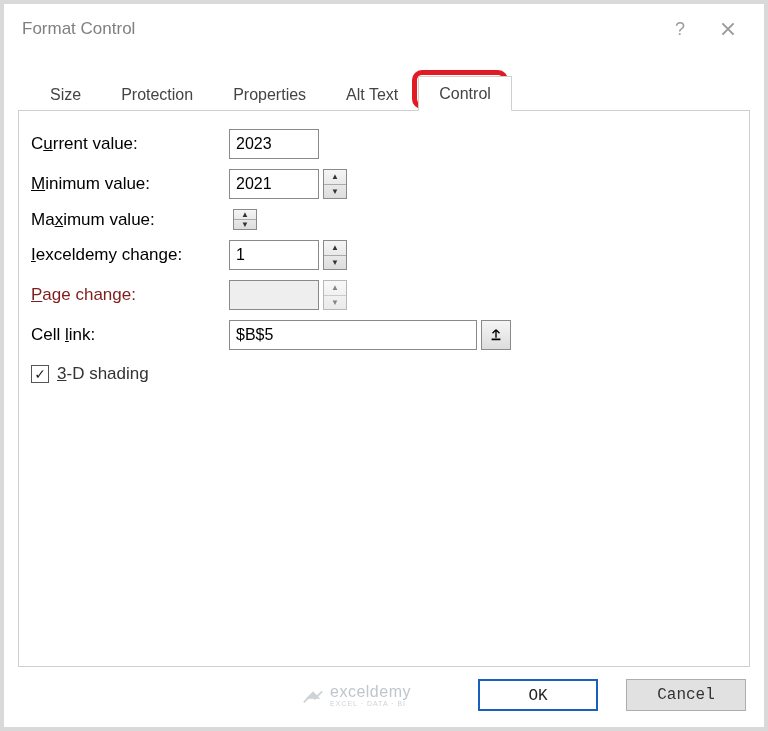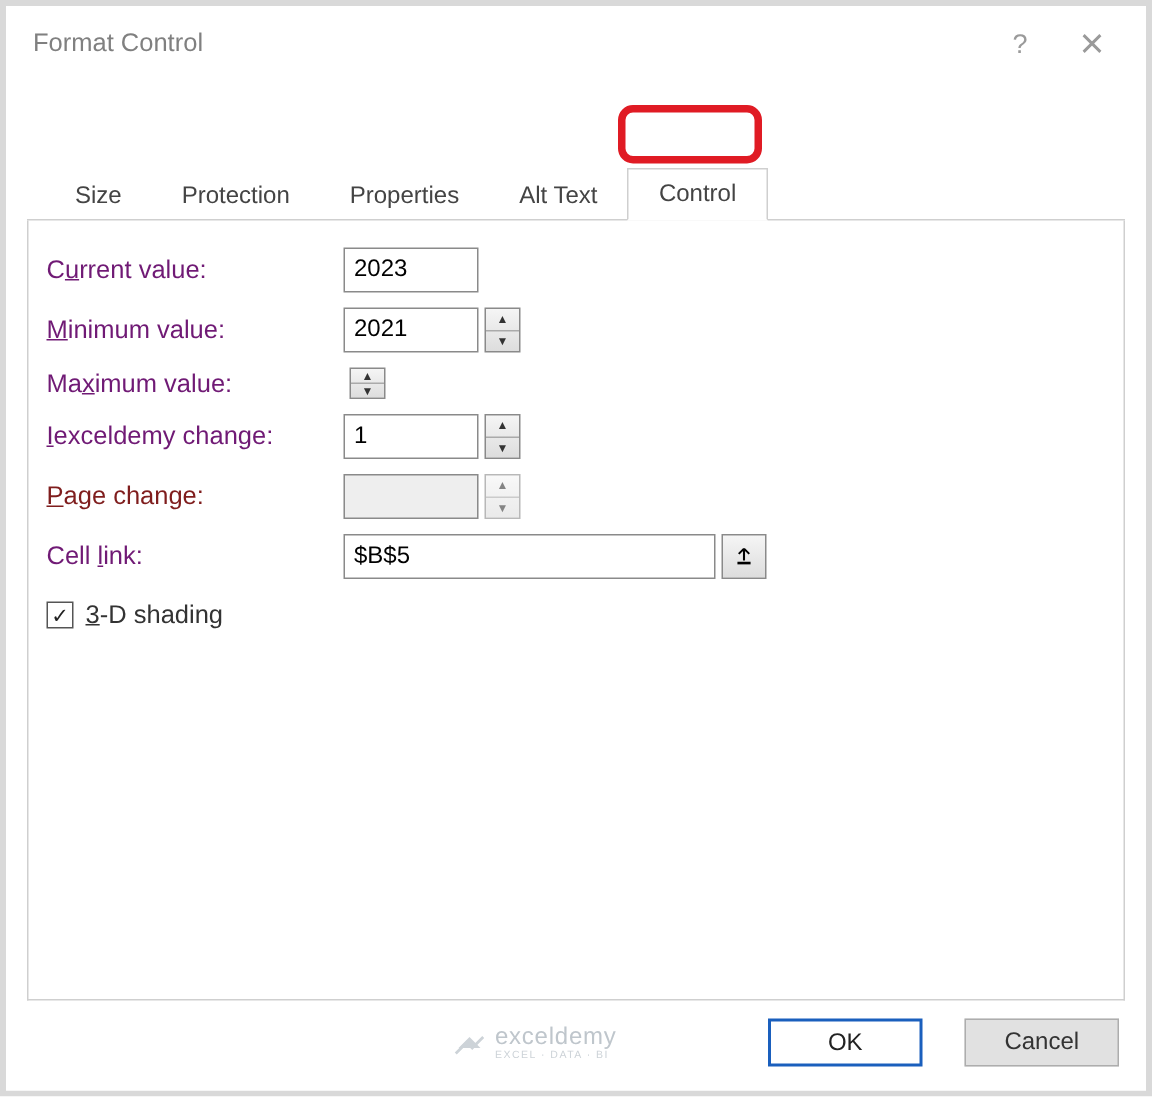--- a/index.html
+++ b/index.html
@@ -65,21 +65,20 @@
     background: #cfcfcf;
     z-index: 0;
   }
   .tab {
     padding: 8px 20px 7px 20px;
     font-size: 16px;
     color: #444;
     cursor: default;
     position: relative;
     z-index: 1;
-    margin-top: 36px;
   }
   .tab.active {
     border: 1px solid #cfcfcf;
     border-bottom: 1px solid #fff;
     background: #fff;
   }
   .tab-highlight {
     position: absolute;
     border: 5px solid #e01b24;
     border-radius: 10px;
@@ -93,21 +92,21 @@
     background: #fff;
   }
   .field-row {
     display: flex;
     align-items: center;
     margin-bottom: 10px;
   }
   .field-label {
     width: 198px;
     font-size: 17px;
-    color: #701a75;
+    color: #000000;
   }
   .field-label.disabled { color: #7f1d1d; }
   .uline { text-decoration: underline; }
   .text-input {
     height: 30px;
     border: 1px solid #8a8a8a;
     padding: 1px 6px;
     font-size: 16px;
     font-family: Liberation Sans, sans-serif;
     background: #fff;
@@ -172,26 +171,27 @@
   }
   .chk-label { font-size: 17px; }
   .footer {
     display: flex;
     align-items: center;
     justify-content: flex-end;
     gap: 28px;
     padding: 12px 18px 16px 18px;
   }
   .footer .btn {
-    width: 103px;
+    width: 120px;
     height: 32px;
     font-size: 16px;
     text-align: center;
     line-height: 30px;
     cursor: default;
+    font-family: Liberation Mono, monospace;
   }
   .btn.ok {
     border: 2px solid #1a5fbd;
     background: #fff;
     color: #222;
   }
   .btn.cancel {
     border: 1px solid #adadad;
     background: #e1e1e1;
     color: #333;

